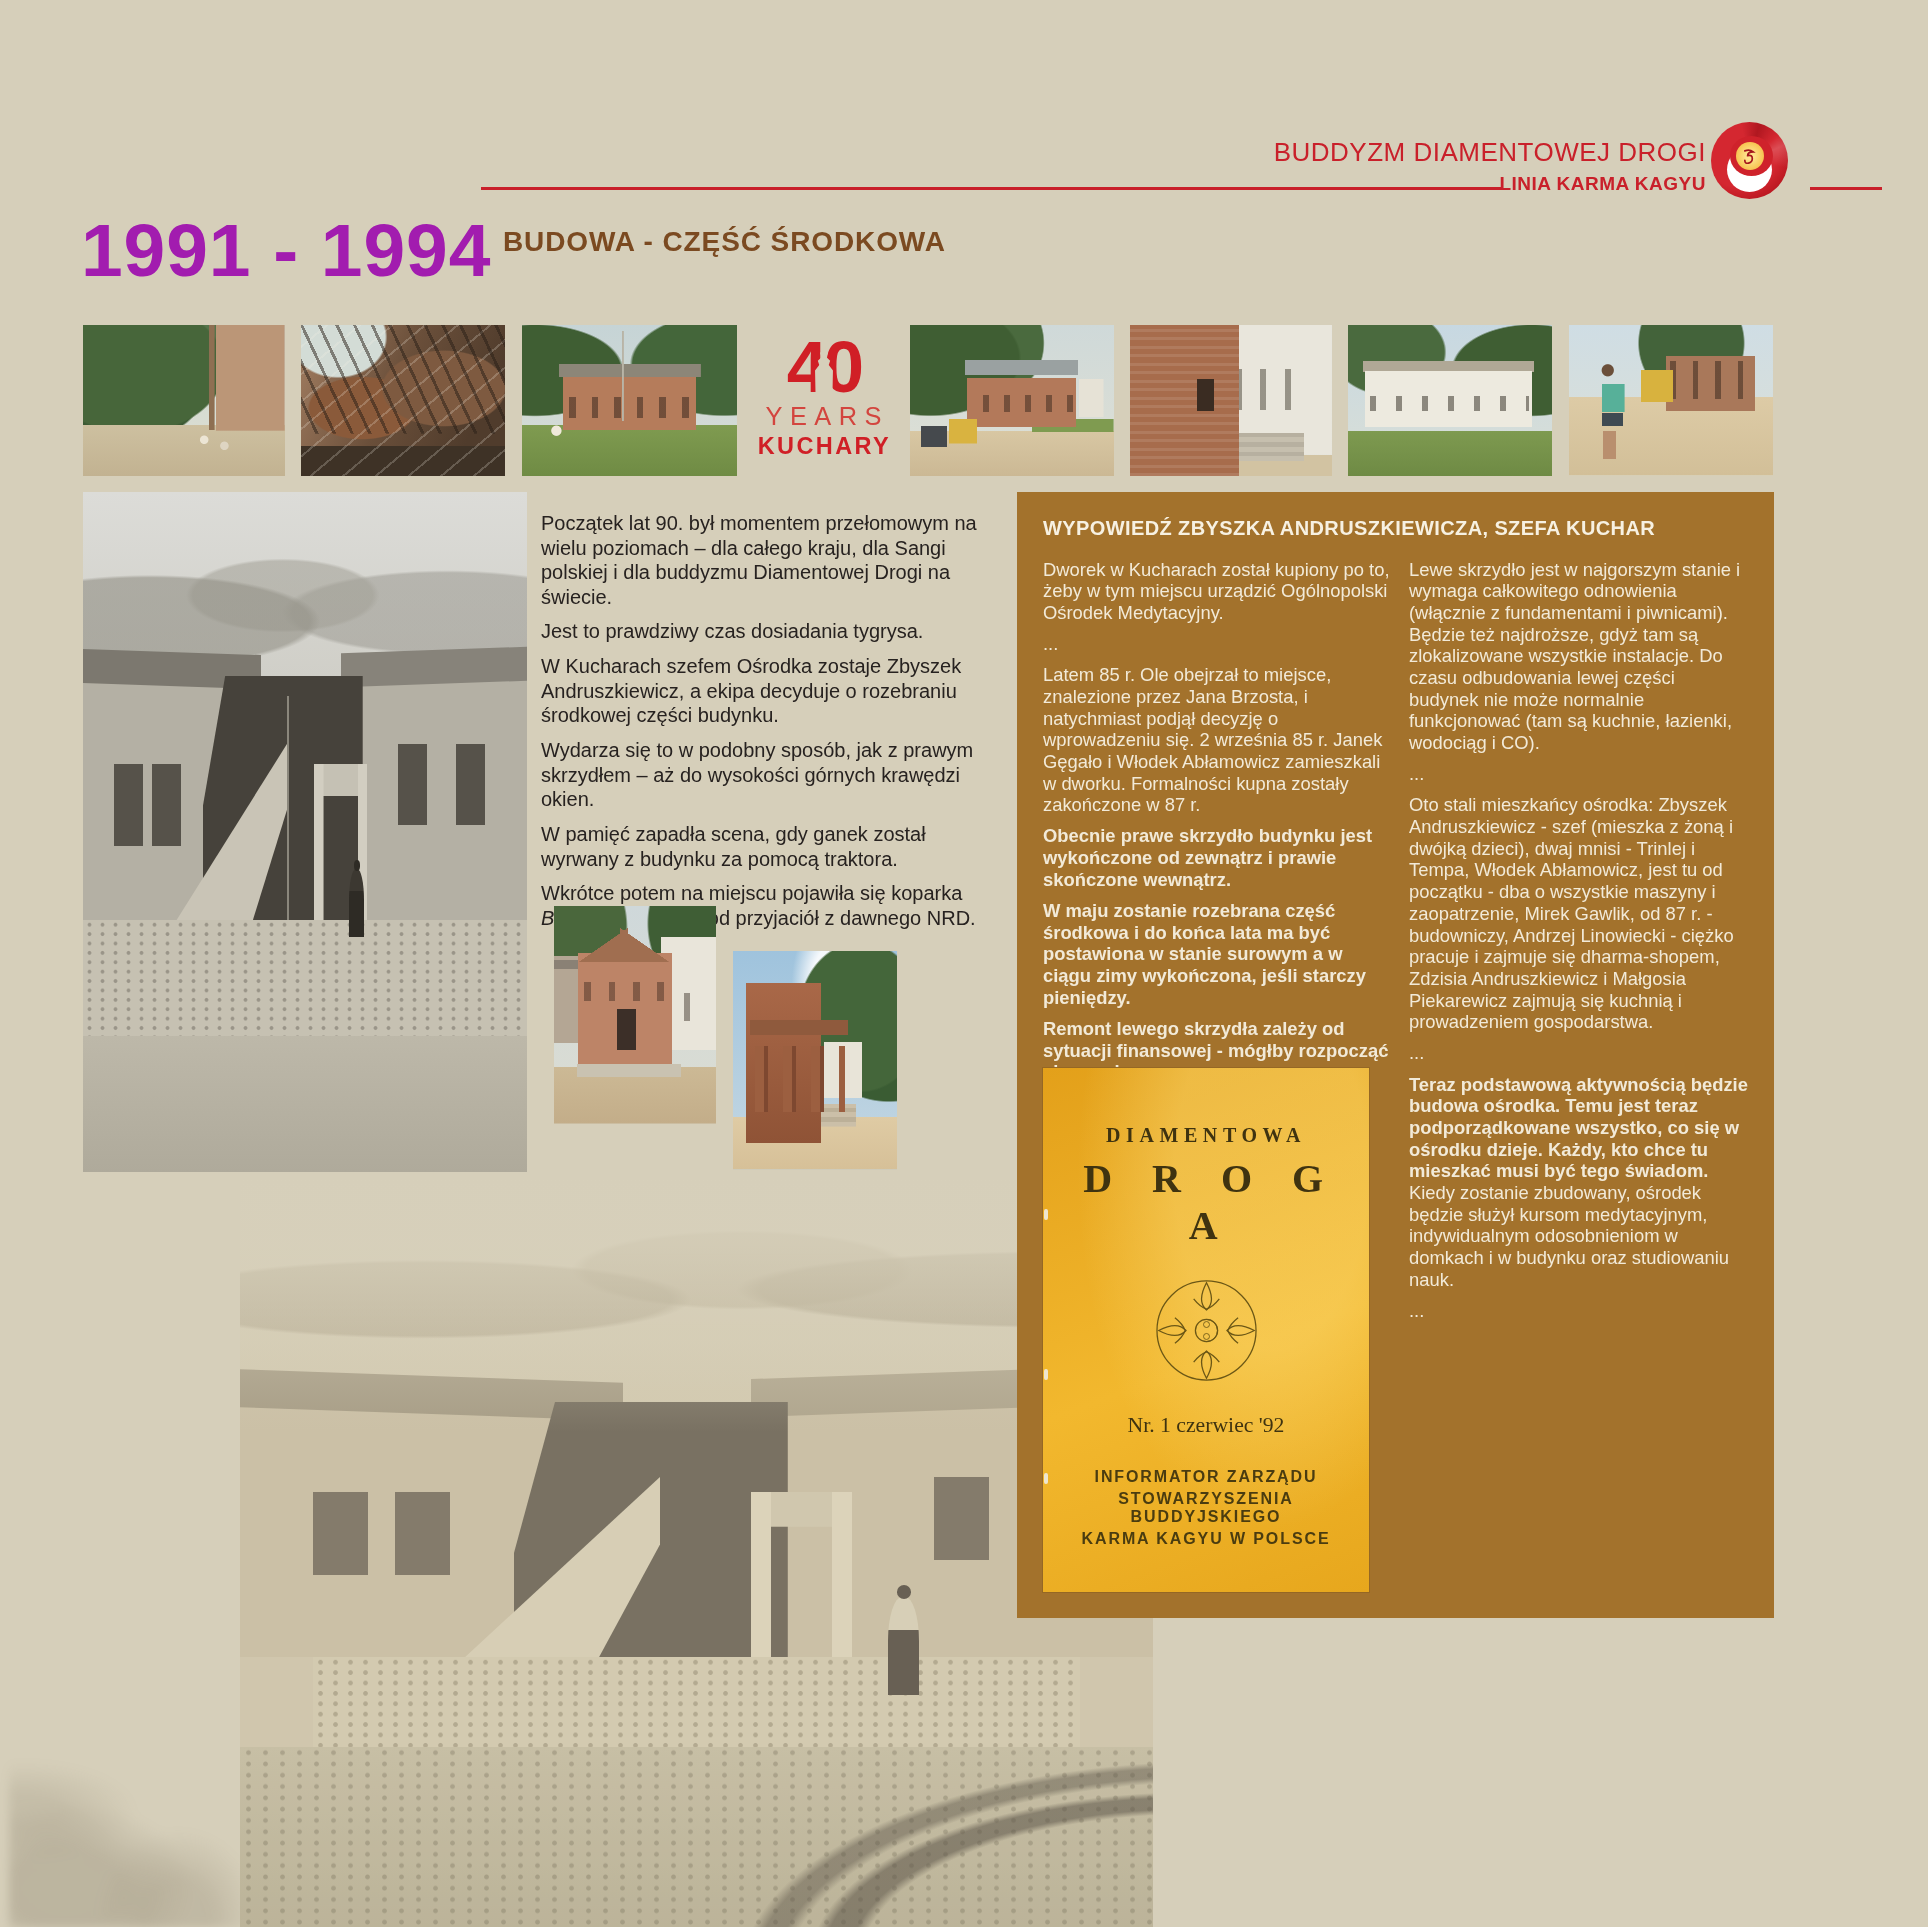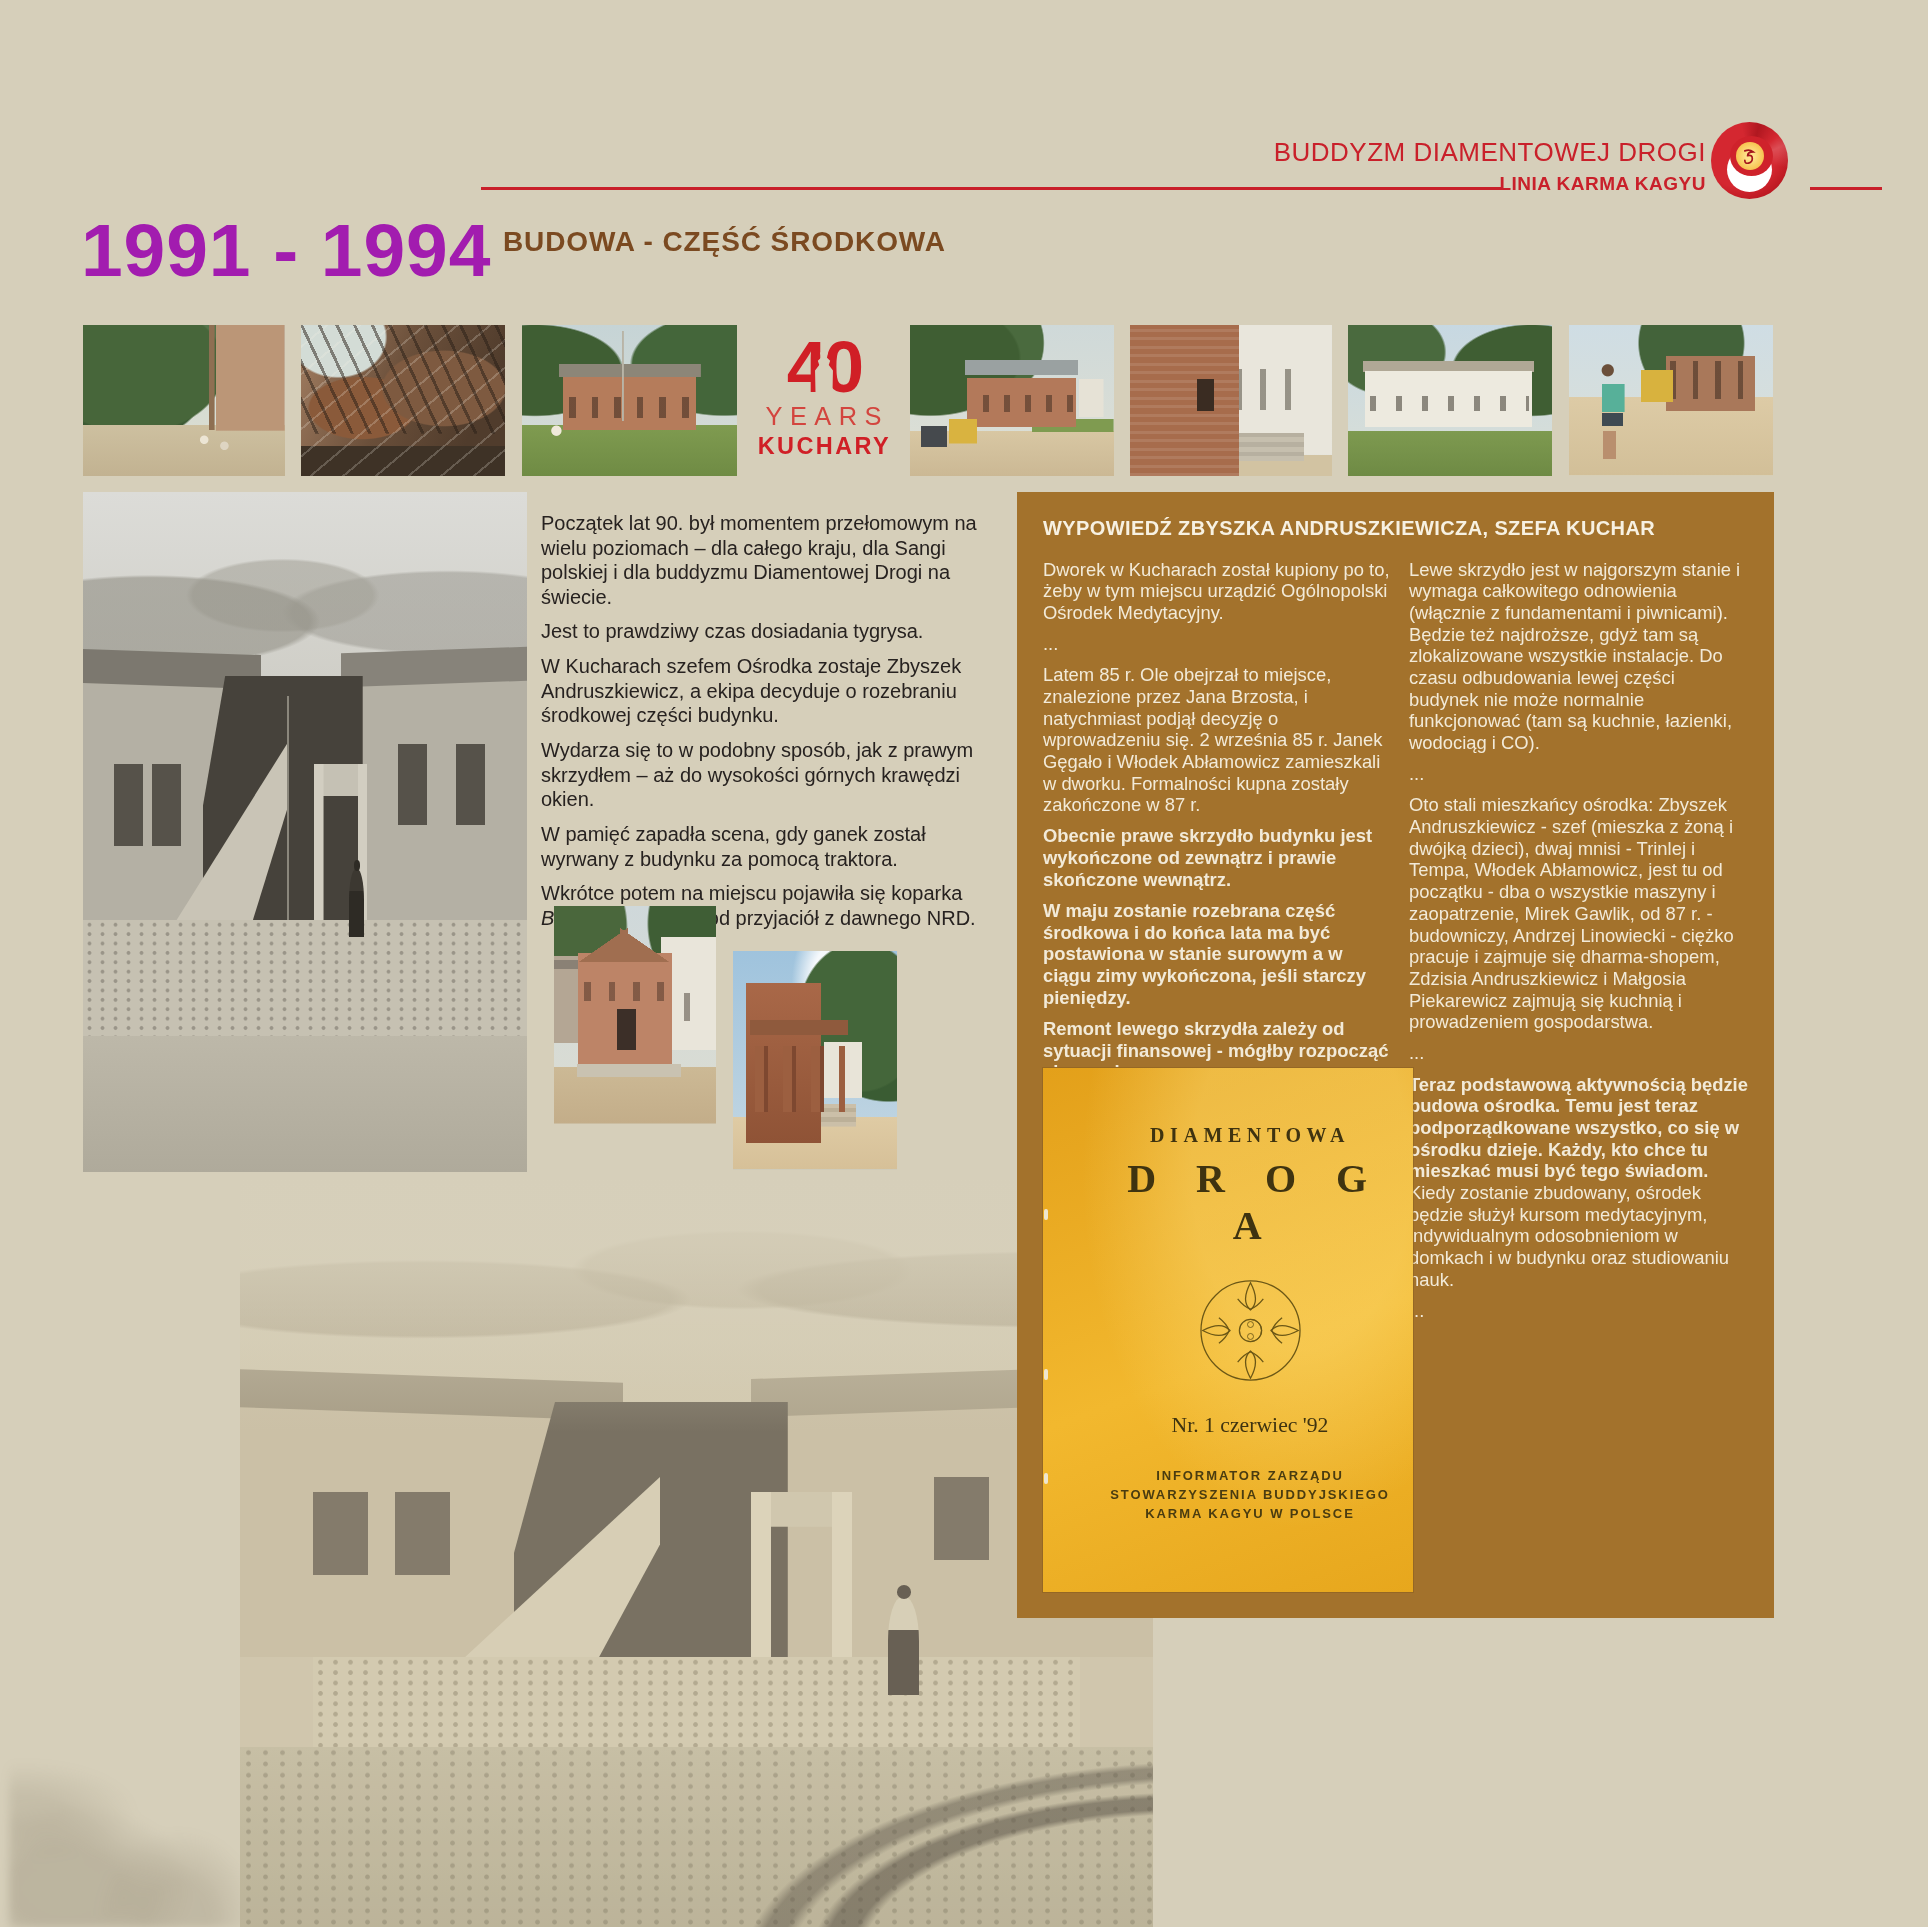--- a/index.html
+++ b/index.html
@@ -71,26 +71,26 @@
   .panel-heading{color:#f7f1e2;font-size:20px;font-weight:bold;letter-spacing:0.4px;margin:0 0 19px 0;}
   .panel-cols{display:flex;gap:16px;color:#f2ead8;font-size:18.4px;line-height:21.7px;}
   .panel-cols .para{margin:0 0 9.4px 0;}
   .col-left{width:350px;height:546px;overflow:hidden;}
   .col-right{width:339px;}
 
   
   .mag{position:absolute;left:26px;top:576px;width:326px;height:524px;
     background:radial-gradient(ellipse at 70% 20%, rgba(255,230,140,.35) 0 30%, transparent 60%),
                linear-gradient(160deg,#e3a01a,#f2b82e 55%,#e7a71d);
-    box-shadow:0 0 0 0.9px rgba(120,80,20,.35);text-align:center;color:#3f3310;padding-left:44px;}
+    box-shadow:0 0 0 0.9px rgba(120,80,20,.35);text-align:center;color:#3f3310;}
   .mag-top{margin-top:56px;font-family:"Liberation Serif",serif;font-size:20px;font-weight:bold;letter-spacing:5.6px;}
   .mag-main{margin-top:7.5px;font-family:"Liberation Serif",serif;font-size:40px;font-weight:bold;letter-spacing:15px;padding-left:9.4px;}
   .mag-emblem{margin-top:26px;}
   .mag-issue{margin-top:24.5px;font-family:"Liberation Serif",serif;font-size:21.7px;font-weight:normal;}
-  .mag-pub{margin-top:30px;font-size:13px;letter-spacing:1.9px;color:#4a3c10;}
+  .mag-pub{margin-top:30px;font-size:16px;letter-spacing:1.9px;color:#4a3c10;}
   .mag-pub .para{margin:0 0 3.8px 0;font-weight:bold;}
   .stitch{position:absolute;left:0.9px;width:3.8px;height:11.3px;background:#efe6cf;border-radius:1.9px;}
 
   
   .sepia{left:240px;top:1177px;width:913px;height:750px;background:#cfc5a9;z-index:1;}
   .sepia>div{position:absolute;}
   .sp-sky{left:0;top:0;width:100%;height:30%;background:linear-gradient(#ddd6c0,#d2c9ad);}
   .sp-trees{left:0;top:2%;width:100%;height:26%;background:
     radial-gradient(ellipse at 20% 55%, rgba(150,138,110,.5) 0 24%, transparent 26%),
     radial-gradient(ellipse at 55% 40%, rgba(160,148,118,.45) 0 22%, transparent 24%),

